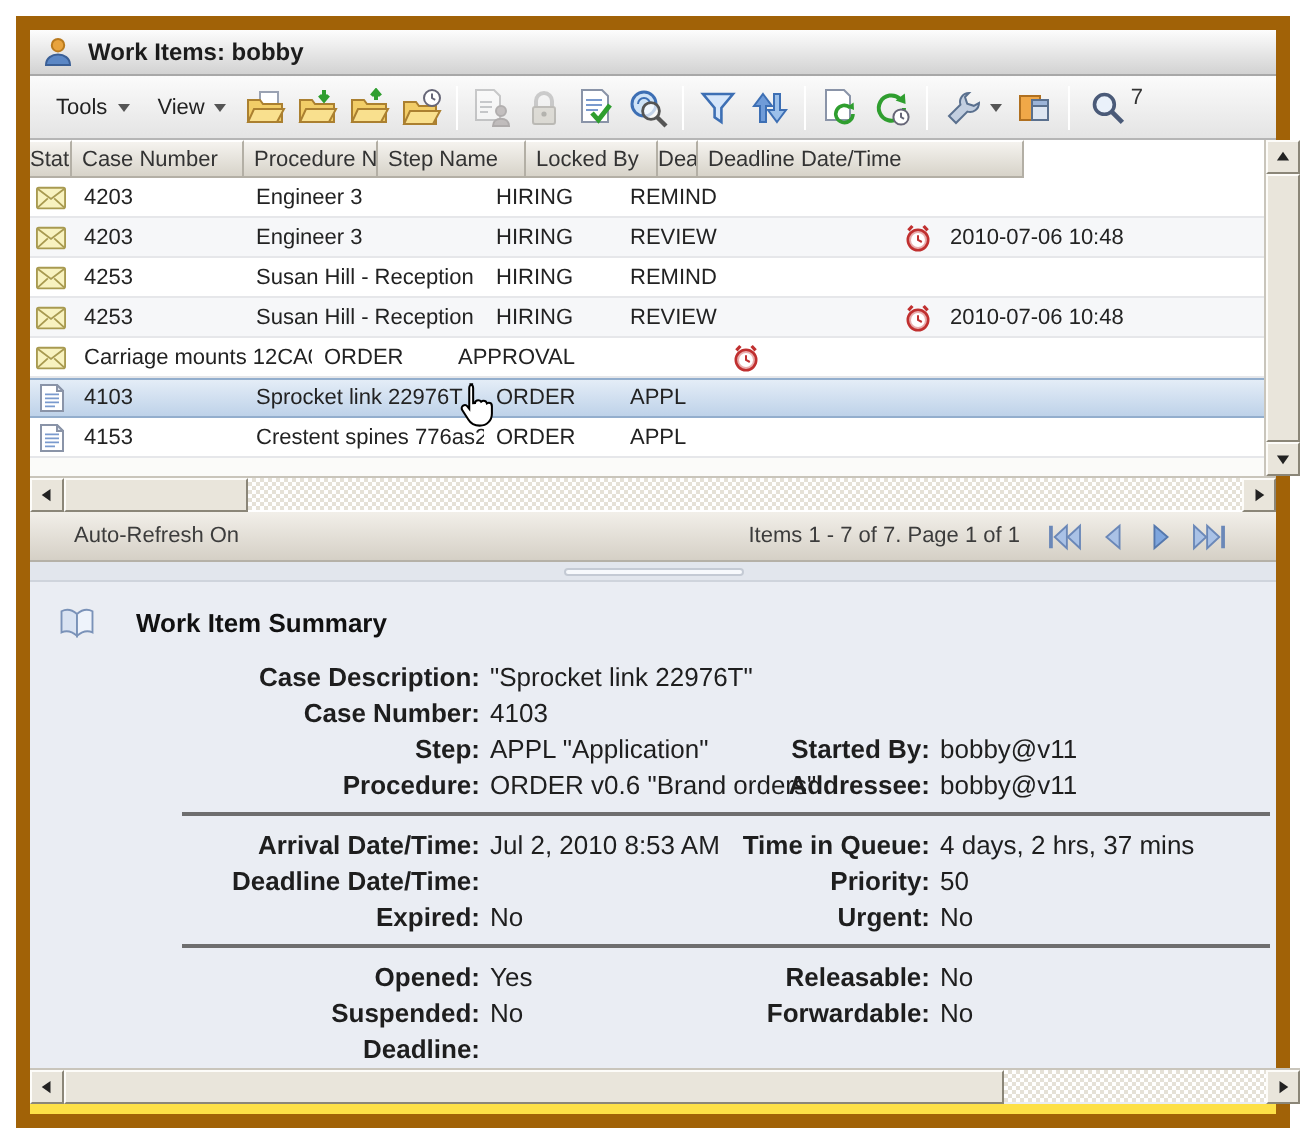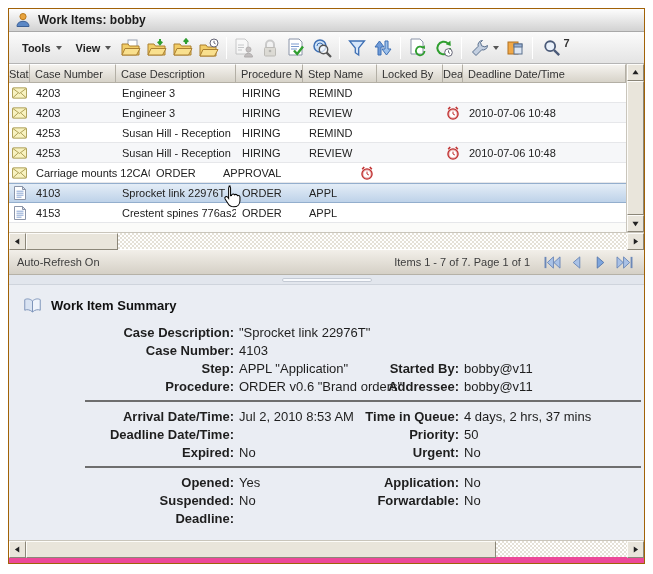--- a/index.html
+++ b/index.html
@@ -1,28 +1,28 @@
 <!DOCTYPE html>
 <html><head>
 <meta charset="utf-8">
 <style>
   * { margin:0; padding:0; box-sizing:border-box; }
   html,body { width:653px; height:574px; background:#ffffff; font-family:"Liberation Sans", sans-serif; overflow:hidden; }
 
   .window { position:absolute; left:8px; top:8px; width:637px; height:556px;
-            border:1px solid #a16207; background:#ec4899; }
+            border:7px solid #a16207; background:#fde047; }
 
   
   .titlebar { height:23px; display:flex; align-items:center; gap:7px; padding:0 6px;
               background:linear-gradient(#fdfdfd,#d2d2d2); border-bottom:1px solid #a8a8a8; }
   .titlebar .title { font-size:12px; font-weight:bold; color:#1c1c1c; }
 
   
   .toolbar { height:32px; display:flex; align-items:center; padding:0 6px;
-             background:linear-gradient(#fbfbfb,#e4e4e4); border-bottom:1px solid #b5b5b5;font-weight:bold; }
+             background:linear-gradient(#fbfbfb,#e4e4e4); border-bottom:1px solid #b5b5b5; }
   .menu-btn { display:flex; align-items:center; gap:5px; font-size:11px; color:#222;
               padding:4px 7px; cursor:default; }
   .caret { width:0; height:0; border-left:3px solid transparent; border-right:3px solid transparent;
            border-top:4px solid #555; }
   .tb-btn { width:26px; height:26px; display:flex; align-items:center; justify-content:center; }
   .tb-btn svg { width:20px; height:20px; }
   .tb-btn.disabled svg { filter:grayscale(.9); opacity:.45; }
   .tb-sep { width:1px; height:22px; background:#bdbdbd; border-right:1px solid #fff; margin:0 4px; }
   .search-group { display:flex; align-items:flex-start; margin-left:6px; }
   .search-count { font-size:11px; color:#333; margin-left:2px; position:relative; top:-2px; }
@@ -59,36 +59,36 @@
   .sb-btn svg { width:7px; height:7px; }
   .sb-thumb { background:#e9e5db; border:1px solid; border-color:#fdfcf9 #8b8678 #8b8678 #fdfcf9; }
   .vscroll { width:18px; display:flex; flex-direction:column; border-left:1px solid #c9c5bb; }
   .vscroll .sb-thumb { flex:1; width:17px; }
   .hscroll { height:17px; display:flex; border-top:1px solid #c9c5bb; }
   .hscroll .track { flex:1; }
   .hthumb-table { width:92px; height:17px; }
   .hthumb-bottom { width:470px; height:17px; }
 
   
-  .statusbar { height:26px; display:flex; align-items:center; padding:0 8px;
+  .statusbar { height:26px; display:flex; align-items:center; padding:0 22px;
                background:linear-gradient(#f2efe9,#d5d0c6); border-top:1px solid #fff;
                border-bottom:1px solid #b5b1a7; font-size:11px; color:#3c3c3c; }
   .statusbar .spacer { flex:1; }
   .statusbar .items { margin-right:10px; color:#3c3c3c; }
   .pg-btn { width:24px; height:20px; display:flex; align-items:center; justify-content:center; }
   .pg-btn svg { width:19px; height:15px; }
 
   
   .splitter { height:10px; background:#e2e6ed; border-bottom:1px solid #cfd4dc; position:relative; }
   .grip { position:absolute; left:50%; top:3px; width:90px; height:4px; margin-left:-45px;
           background:#f7f9fc; border:1px solid #c4cad4; border-radius:2px; }
 
   
   .summary { height:261px; background:#eaedf3; padding-top:8px; overflow:hidden; }
-  .summary-header { display:flex; align-items:center; gap:9px; padding-left:14px; height:24px; }
+  .summary-header { display:flex; align-items:center; gap:20px; padding-left:14px; height:24px; }
   .summary-header svg { width:19px; height:17px; }
   .summary-title { font-size:13px; font-weight:bold; color:#111; }
   .fields { margin-top:6px; }
   .f-row { display:grid; grid-template-columns:225px 115px 110px 1fr; height:18px; align-items:center;
            font-size:13px; color:#1e1e1e; }
   .f-label { font-weight:bold; text-align:right; white-space:nowrap; }
   .f-value { padding-left:5px; white-space:nowrap; overflow:visible; }
   .divider { border-top:2px solid #6e6e6e; margin:5px 3px 5px 76px; }
 
   
@@ -241,21 +241,20 @@
       <span class="search-count">7</span>
     </div>
   </div>
 
   <div class="table-area">
     <div class="grid-wrap">
       <div class="grid">
         <div class="thead">
             <div class="th c0">Status</div>
             <div class="th c1">Case Number</div>
-            <div class="th c2">Case Description</div>
             <div class="th c3">Procedure Name</div>
             <div class="th c4">Step Name</div>
             <div class="th c5">Locked By</div>
             <div class="th c6">Deadline</div>
             <div class="th c7">Deadline Date/Time</div>
           </div>
         <div>
             <div class="row">
               <div class="td c0">
                 <svg class="st-icon" viewBox="0 0 16 12">
@@ -498,21 +497,21 @@
         <div class="f-row">
           <span class="f-label">Expired:</span>
           <span class="f-value">No</span>
           <span class="f-label">Urgent:</span>
           <span class="f-value">No</span>
         </div>
         <div class="divider"></div>
         <div class="f-row">
           <span class="f-label">Opened:</span>
           <span class="f-value">Yes</span>
-          <span class="f-label">Application:</span>
+          <span class="f-label">Releasable:</span>
           <span class="f-value">No</span>
         </div>
         <div class="f-row">
           <span class="f-label">Suspended:</span>
           <span class="f-value">No</span>
           <span class="f-label">Forwardable:</span>
           <span class="f-value">No</span>
         </div>
         <div class="f-row">
           <span class="f-label">Deadline:</span>

